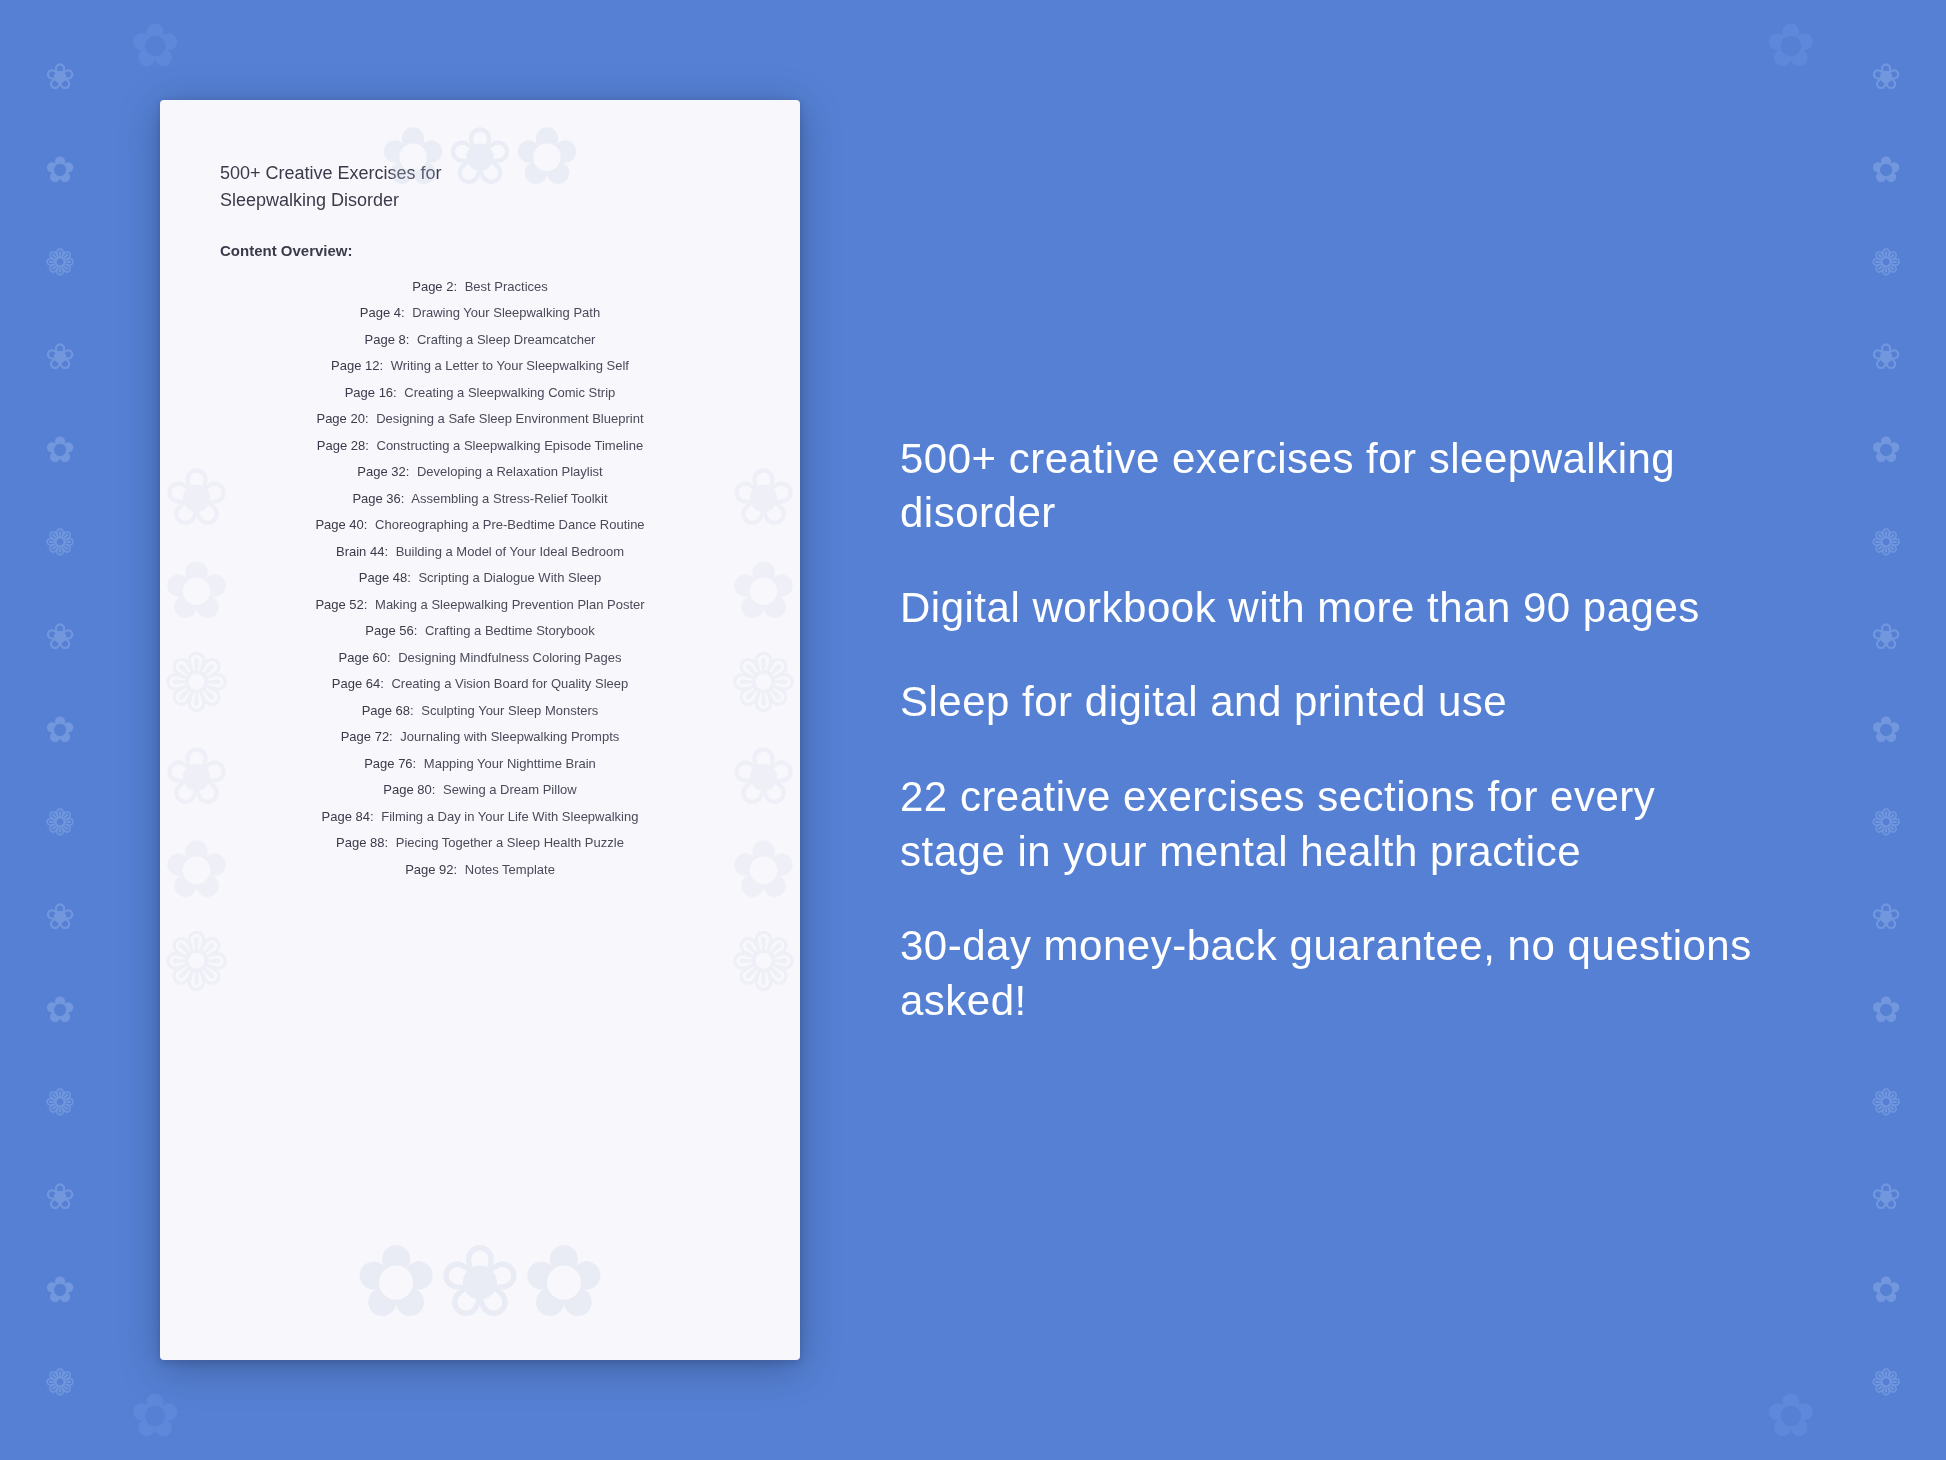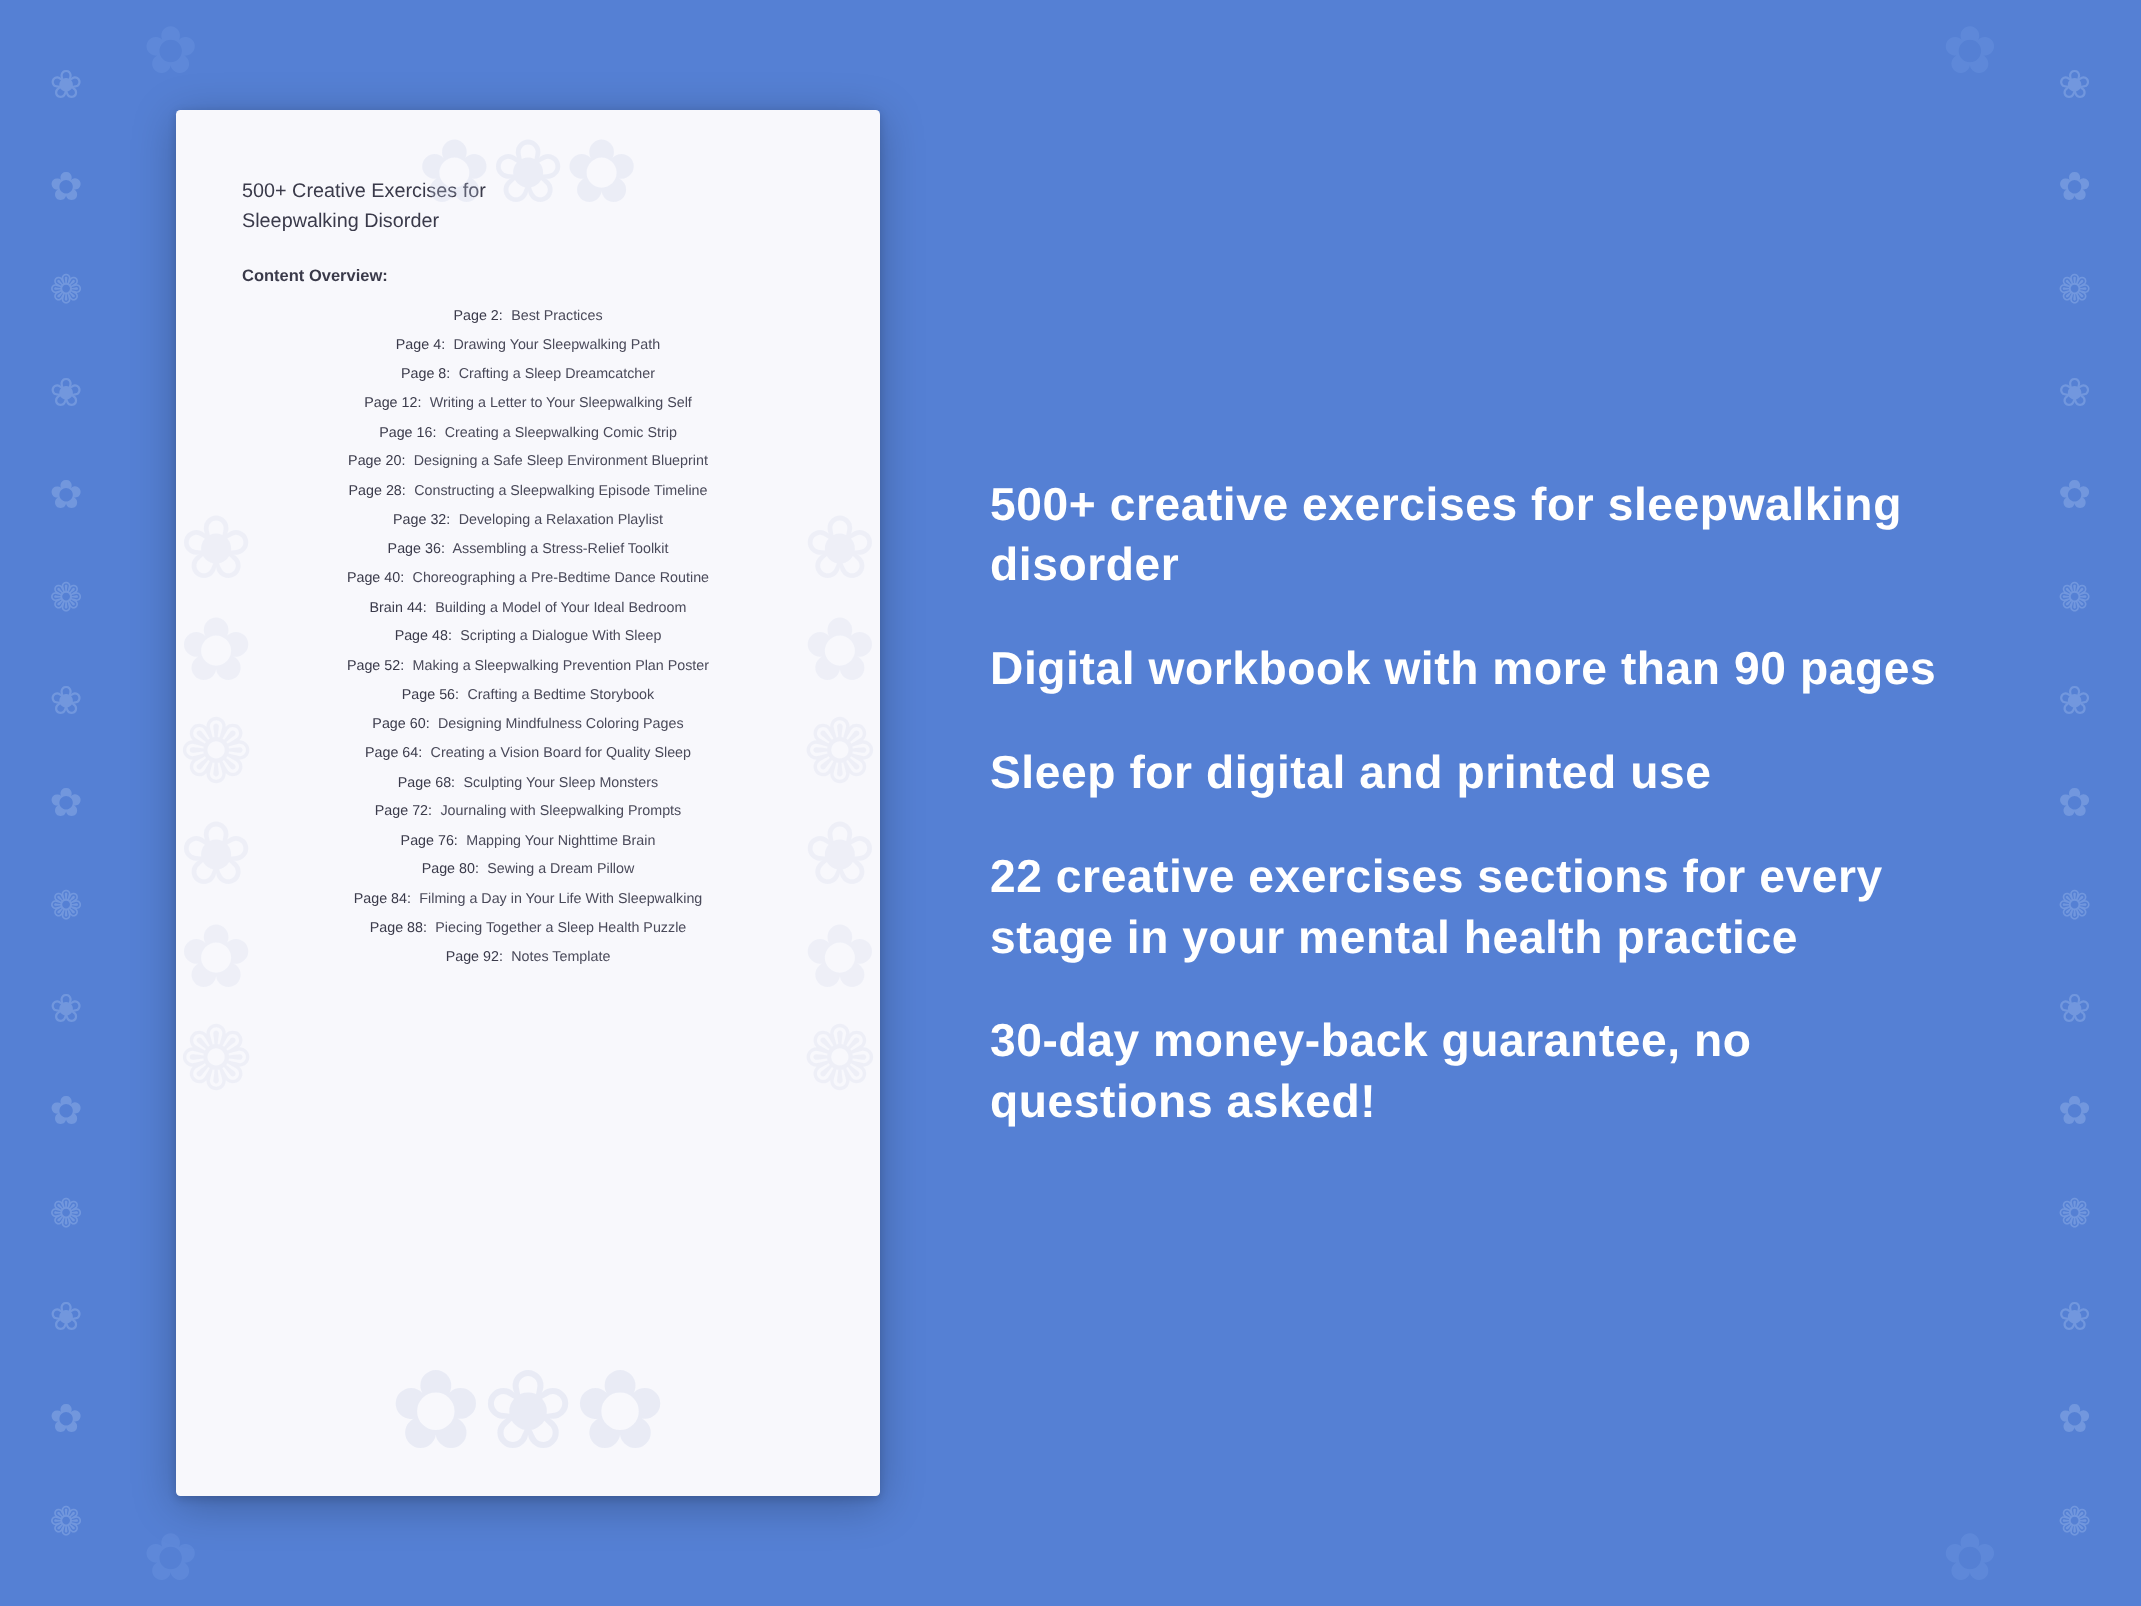--- a/index.html
+++ b/index.html
@@ -170,21 +170,21 @@
       gap: 40px;
       padding: 20px 20px 20px 40px;
     }
 
     .info-block {
       color: white;
     }
 
     .info-text {
       font-size: 42px;
-      font-weight: 700;
+      font-weight: 400;
       color: white;
       line-height: 1.3;
       letter-spacing: 0.5px;
     }
   </style>
 </head>
 <body>
 
 <div class="floral-left">
   <span class="floral-item">❀</span>

